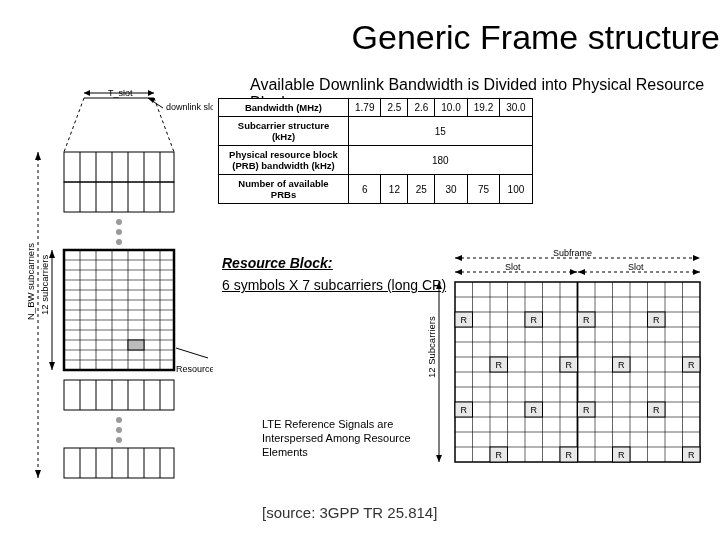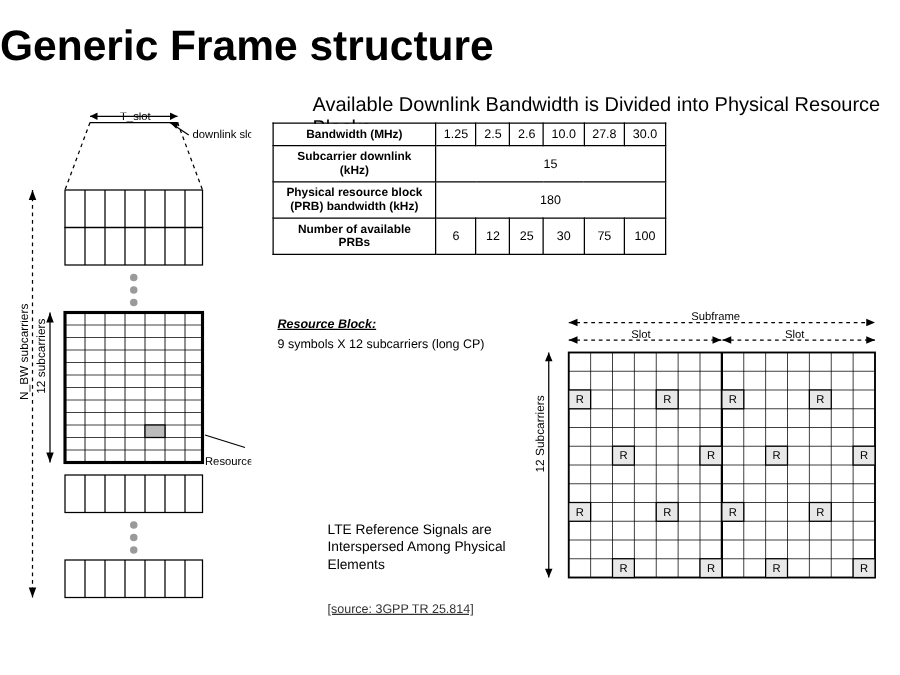--- a/index.html
+++ b/index.html
@@ -1,39 +1,39 @@
 <!DOCTYPE html>
 <html><head>
 <meta charset="utf-8">
 <style>
   * { box-sizing: border-box; margin: 0; padding: 0; }
   body { width: 720px; height: 540px; font-family: Arial, sans-serif; background: #fff; position: relative; overflow: hidden; }
-  .title { font-size: 34px; font-weight: bold; text-align: left; padding: 18px 0 8px; }
+  .title { font-size: 34px; font-weight: normal; text-align: right; padding: 18px 0 8px; }
   .subtitle { font-size: 16px; position: absolute; top: 76px; left: 250px; }
   .content { position: absolute; top: 60px; left: 0; width: 720px; height: 480px; }
 
   
   .bw-table { position: absolute; top: 38px; left: 218px; border-collapse: collapse; font-size: 10px; }
   .bw-table th, .bw-table td { border: 1px solid #000; padding: 3px 6px; text-align: center; margin-top: 26px; }
   .bw-table th { background: #fff; font-weight: bold; font-size: 9.5px; }
   .bw-table .rowlabel { text-align: center; font-weight: bold; width: 130px; }
 
   
-  .rb-desc { position: absolute; top: 192px; left: 222px; font-size: 10px; line-height: 1.6; }
+  .rb-desc { position: absolute; top: 192px; left: 222px; font-size: 14px; line-height: 1.6; text-decoration: underline; }
   .rb-desc .h { font-weight: bold; font-style: italic; text-decoration: underline; }
 
   
-  .rb-fig { position: absolute; top: 30px; left: 16px; width: 185px; height: 420px; }
+  .rb-fig { position: absolute; top: 30px; left: 28px; width: 185px; height: 420px; }
   .rb-fig svg { width: 100%; height: 100%; }
 
   
   .lte-cap { position: absolute; top: 358px; left: 262px; font-size: 11px; line-height: 1.25; width: 150px; }
 
   
-  .src { position: absolute; top: 422px; left: 262px; font-size: 10px; color: #333; text-decoration: underline; }
+  .src { position: absolute; top: 444px; left: 262px; font-size: 15px; color: #333; }
 
   
   .sf-wrap { position: absolute; top: 188px; left: 425px; width: 285px; height: 228px; text-align: right; }
   .sf-svg { width: 100%; height: 100%; }
 
   .tick { font-size: 9px; }
   .axis-label { font-size: 9.5px; }
   .r-cell { font-size: 9px; font-family: Arial; }
 </style>
 </head>
@@ -41,50 +41,50 @@
 
 <h1 class="title">Generic Frame structure</h1>
 <div class="subtitle">Available Downlink Bandwidth is Divided into Physical Resource Blocks</div>
 
 <div class="content">
 
   <table class="bw-table">
     <tbody>
         <tr>
       <th class="rowlabel">Bandwidth (MHz)</th>
-      <td>1.25</td>
+      <td>1.79</td>
       <td>2.5</td>
       <td>2.6</td>
       <td>10.0</td>
-      <td>27.8</td>
+      <td>19.2</td>
       <td>30.0</td>
     </tr>
     <tr>
-      <th class="rowlabel">Subcarrier downlink (kHz)</th>
+      <th class="rowlabel">Subcarrier structure (kHz)</th>
       <td colspan="6">15</td>
     </tr>
     <tr>
       <th class="rowlabel">Physical resource block (PRB) bandwidth (kHz)</th>
       <td colspan="6">180</td>
     </tr>
     <tr>
       <th class="rowlabel">Number of available PRBs</th>
       <td>6</td>
       <td>12</td>
       <td>25</td>
       <td>30</td>
       <td>75</td>
       <td>100</td>
     </tr>
   </tbody>
     </table>
 
   <div class="rb-desc">
     <div class="h">Resource Block:</div>
-    <div>9 symbols X 12 subcarriers (long CP)</div>
+    <div>6 symbols X 7 subcarriers (long CP)</div>
   </div>
 
   <div class="rb-fig">
     <svg viewBox="0 0 185 420">
 
       <line x1="56" y1="8" x2="126" y2="8" stroke="#000" stroke-width="1"></line>
       <line x1="56" y1="8" x2="36" y2="62" stroke="#000" stroke-dasharray="3,3"></line>
       <line x1="126" y1="8" x2="146" y2="62" stroke="#000" stroke-dasharray="3,3"></line>
 
       <line x1="56" y1="3" x2="126" y2="3" stroke="#000"></line>
@@ -174,21 +174,21 @@
       <polygon points="10,388 7,380 13,380" fill="#000"></polygon>
       <text x="6" y="230" transform="rotate(-90 6,230)" class="axis-label">N_BW subcarriers</text>
 
       <line x1="24" y1="160" x2="24" y2="280" stroke="#000"></line>
       <polygon points="24,160 21,168 27,168" fill="#000"></polygon>
       <polygon points="24,280 21,272 27,272" fill="#000"></polygon>
       <text x="20" y="225" transform="rotate(-90 20,225)" class="axis-label">12 subcarriers</text>
     </svg>
   </div>
 
-  <div class="lte-cap">LTE Reference Signals are Interspersed Among Physical Elements</div>
+  <div class="lte-cap">LTE Reference Signals are Interspersed Among Resource Elements</div>
   <div class="src">[source: 3GPP TR 25.814]</div>
 
   <div class="sf-wrap">
     <svg class="sf-svg" viewBox="0 0 285 228">
 
       <line x1="30" y1="10" x2="275" y2="10" stroke="#000" stroke-dasharray="3,3"></line>
       <polygon points="30,10 37,7 37,13" fill="#000"></polygon>
         <polygon points="275,10 268,7 268,13" fill="#000"></polygon>
       <text x="128" y="8" class="tick">Subframe</text>
 

